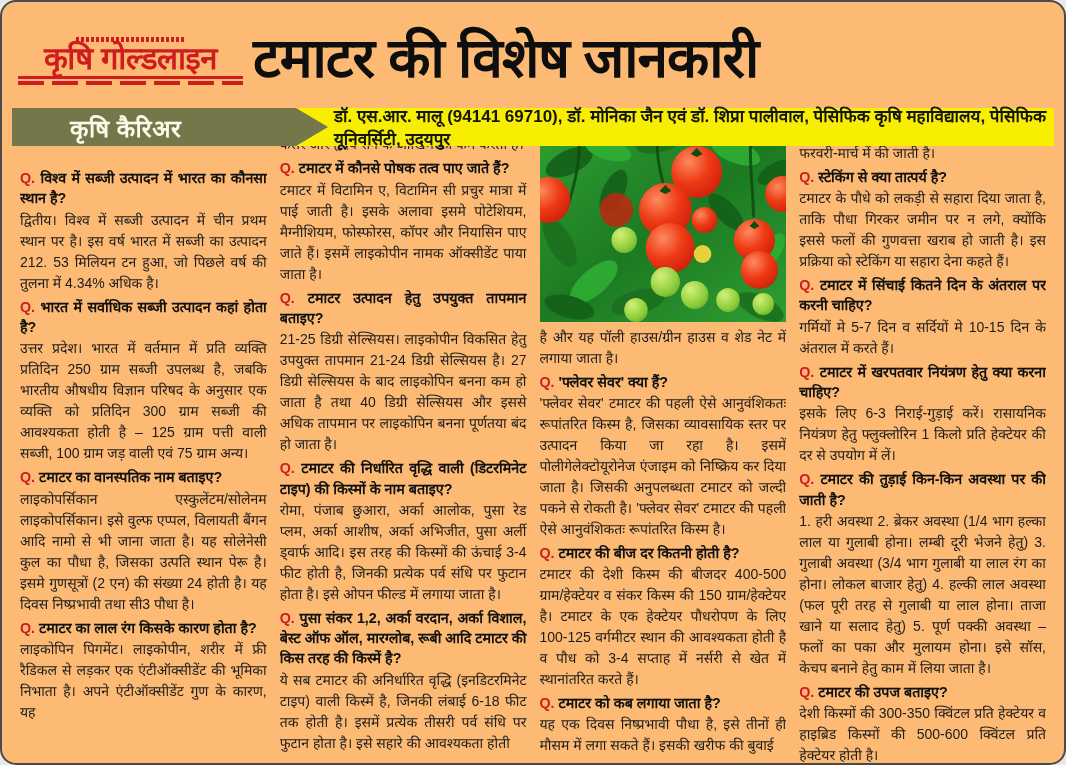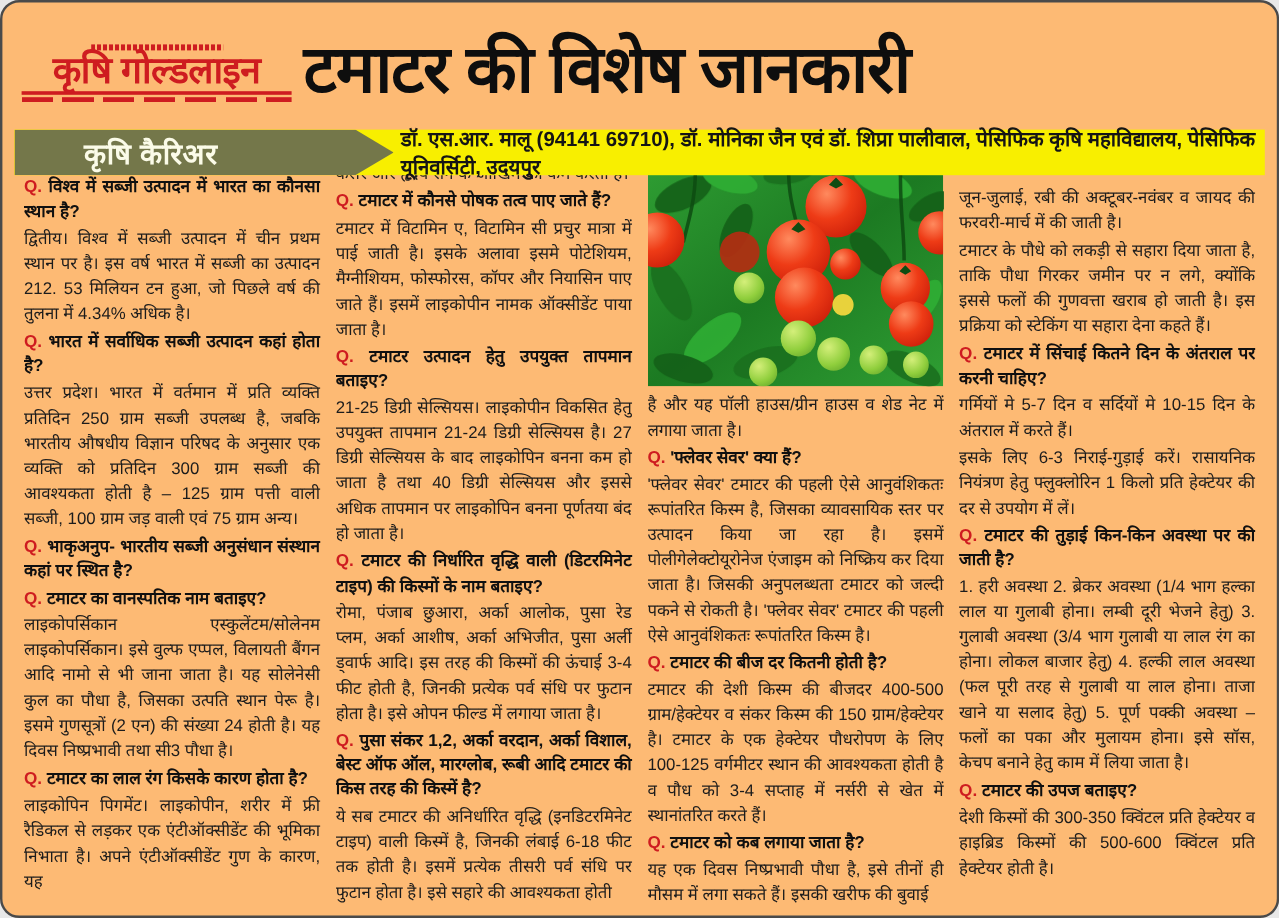--- a/index.html
+++ b/index.html
@@ -62,21 +62,20 @@
     </div>
     <div class="byline">डॉ. एस.आर. मालू (94141 69710), डॉ. मोनिका जैन एवं डॉ. शिप्रा पालीवाल, पेसिफिक कृषि महाविद्यालय, पेसिफिक यूनिवर्सिटी, उदयपुर</div>
   </div>
 
   <div class="article">
     <div class="column">
         <p class="question"><span class="q-marker">Q. </span>विश्व में सब्जी उत्पादन में भारत का कौनसा स्थान है?</p>
         <p class="answer">द्वितीय। विश्व में सब्जी उत्पादन में चीन प्रथम स्थान पर है। इस वर्ष भारत में सब्जी का उत्पादन 212. 53 मिलियन टन हुआ, जो पिछले वर्ष की तुलना में 4.34% अधिक है।</p>
         <p class="question"><span class="q-marker">Q. </span>भारत में सर्वाधिक सब्जी उत्पादन कहां होता है?</p>
         <p class="answer">उत्तर प्रदेश। भारत में वर्तमान में प्रति व्यक्ति प्रतिदिन 250 ग्राम सब्जी उपलब्ध है, जबकि भारतीय औषधीय विज्ञान परिषद के अनुसार एक व्यक्ति को प्रतिदिन 300 ग्राम सब्जी की आवश्यकता होती है – 125 ग्राम पत्ती वाली सब्जी, 100 ग्राम जड़ वाली एवं 75 ग्राम अन्य।</p>
-        <p class="question"><span class="q-marker">Q. </span>भाकृअनुप- भारतीय सब्जी अनुसंधान संस्थान कहां पर स्थित है?</p>
         <p class="question"><span class="q-marker">Q. </span>टमाटर का वानस्पतिक नाम बताइए?</p>
         <p class="answer">लाइकोपर्सिकान एस्कुलेंटम/सोलेनम लाइकोपर्सिकान। इसे वुल्फ एप्पल, विलायती बैंगन आदि नामो से भी जाना जाता है। यह सोलेनेसी कुल का पौधा है, जिसका उत्पति स्थान पेरू है। इसमे गुणसूत्रों (2 एन) की संख्या 24 होती है। यह दिवस निष्प्रभावी तथा सी3 पौधा है।</p>
         <p class="question"><span class="q-marker">Q. </span>टमाटर का लाल रंग किसके कारण होता है?</p>
         <p class="answer">लाइकोपिन पिगमेंट। लाइकोपीन, शरीर में फ्री रैडिकल से लड़कर एक एंटीऑक्सीडेंट की भूमिका निभाता है। अपने एंटीऑक्सीडेंट गुण के कारण, यह</p>
       </div>
     <div class="column">
         <p class="answer">कैंसर और हृदय रोग के जोखिम को कम करता है।</p>
         <p class="question"><span class="q-marker">Q. </span>टमाटर में कौनसे पोषक तत्व पाए जाते हैं?</p>
         <p class="answer">टमाटर में विटामिन ए, विटामिन सी प्रचुर मात्रा में पाई जाती है। इसके अलावा इसमे पोटेशियम, मैग्नीशियम, फोस्फोरस, कॉपर और नियासिन पाए जाते हैं। इसमें लाइकोपीन नामक ऑक्सीडेंट पाया जाता है।</p>
         <p class="question"><span class="q-marker">Q. </span>टमाटर उत्पादन हेतु उपयुक्त तापमान बताइए?</p>
@@ -154,23 +153,25 @@
 <p class="answer">है और यह पॉली हाउस/ग्रीन हाउस व शेड नेट में लगाया जाता है।</p>
         <p class="question"><span class="q-marker">Q. </span>'फ्लेवर सेवर' क्या हैं?</p>
         <p class="answer">'फ्लेवर सेवर' टमाटर की पहली ऐसे आनुवंशिकतः रूपांतरित किस्म है, जिसका व्यावसायिक स्तर पर उत्पादन किया जा रहा है। इसमें पोलीगेलेक्टोयूरोनेज एंजाइम को निष्क्रिय कर दिया जाता है। जिसकी अनुपलब्धता टमाटर को जल्दी पकने से रोकती है। 'फ्लेवर सेवर' टमाटर की पहली ऐसे आनुवंशिकतः रूपांतरित किस्म है।</p>
         <p class="question"><span class="q-marker">Q. </span>टमाटर की बीज दर कितनी होती है?</p>
         <p class="answer">टमाटर की देशी किस्म की बीजदर 400-500 ग्राम/हेक्टेयर व संकर किस्म की 150 ग्राम/हेक्टेयर है। टमाटर के एक हेक्टेयर पौधरोपण के लिए 100-125 वर्गमीटर स्थान की आवश्यकता होती है व पौध को 3-4 सप्ताह में नर्सरी से खेत में स्थानांतरित करते हैं।</p>
         <p class="question"><span class="q-marker">Q. </span>टमाटर को कब लगाया जाता है?</p>
         <p class="answer">यह एक दिवस निष्प्रभावी पौधा है, इसे तीनों ही मौसम में लगा सकते हैं। इसकी खरीफ की बुवाई</p>
       </div>
     <div class="column">
         <p class="answer">जून-जुलाई, रबी की अक्टूबर-नवंबर व जायद की फरवरी-मार्च में की जाती है।</p>
+        <p class="question"><span class="q-marker">Q. </span>स्टेकिंग से क्या तात्पर्य है?</p>
         <p class="answer">टमाटर के पौधे को लकड़ी से सहारा दिया जाता है, ताकि पौधा गिरकर जमीन पर न लगे, क्योंकि इससे फलों की गुणवत्ता खराब हो जाती है। इस प्रक्रिया को स्टेकिंग या सहारा देना कहते हैं।</p>
         <p class="question"><span class="q-marker">Q. </span>टमाटर में सिंचाई कितने दिन के अंतराल पर करनी चाहिए?</p>
         <p class="answer">गर्मियों मे 5-7 दिन व सर्दियों मे 10-15 दिन के अंतराल में करते हैं।</p>
+        <p class="question"><span class="q-marker">Q. </span>टमाटर में खरपतवार नियंत्रण हेतु क्या करना चाहिए?</p>
         <p class="answer">इसके लिए 6-3 निराई-गुड़ाई करें। रासायनिक नियंत्रण हेतु फ्लुक्लोरिन 1 किलो प्रति हेक्टेयर की दर से उपयोग में लें।</p>
         <p class="question"><span class="q-marker">Q. </span>टमाटर की तुड़ाई किन-किन अवस्था पर की जाती है?</p>
         <p class="answer">1. हरी अवस्था 2. ब्रेकर अवस्था (1/4 भाग हल्का लाल या गुलाबी होना। लम्बी दूरी भेजने हेतु) 3. गुलाबी अवस्था (3/4 भाग गुलाबी या लाल रंग का होना। लोकल बाजार हेतु) 4. हल्की लाल अवस्था (फल पूरी तरह से गुलाबी या लाल होना। ताजा खाने या सलाद हेतु) 5. पूर्ण पक्की अवस्था – फलों का पका और मुलायम होना। इसे सॉस, केचप बनाने हेतु काम में लिया जाता है।</p>
         <p class="question"><span class="q-marker">Q. </span>टमाटर की उपज बताइए?</p>
         <p class="answer">देशी किस्मों की 300-350 क्विंटल प्रति हेक्टेयर व हाइब्रिड किस्मों की 500-600 क्विंटल प्रति हेक्टेयर होती है।</p>
       </div>
   </div>
 
 </div>
 

